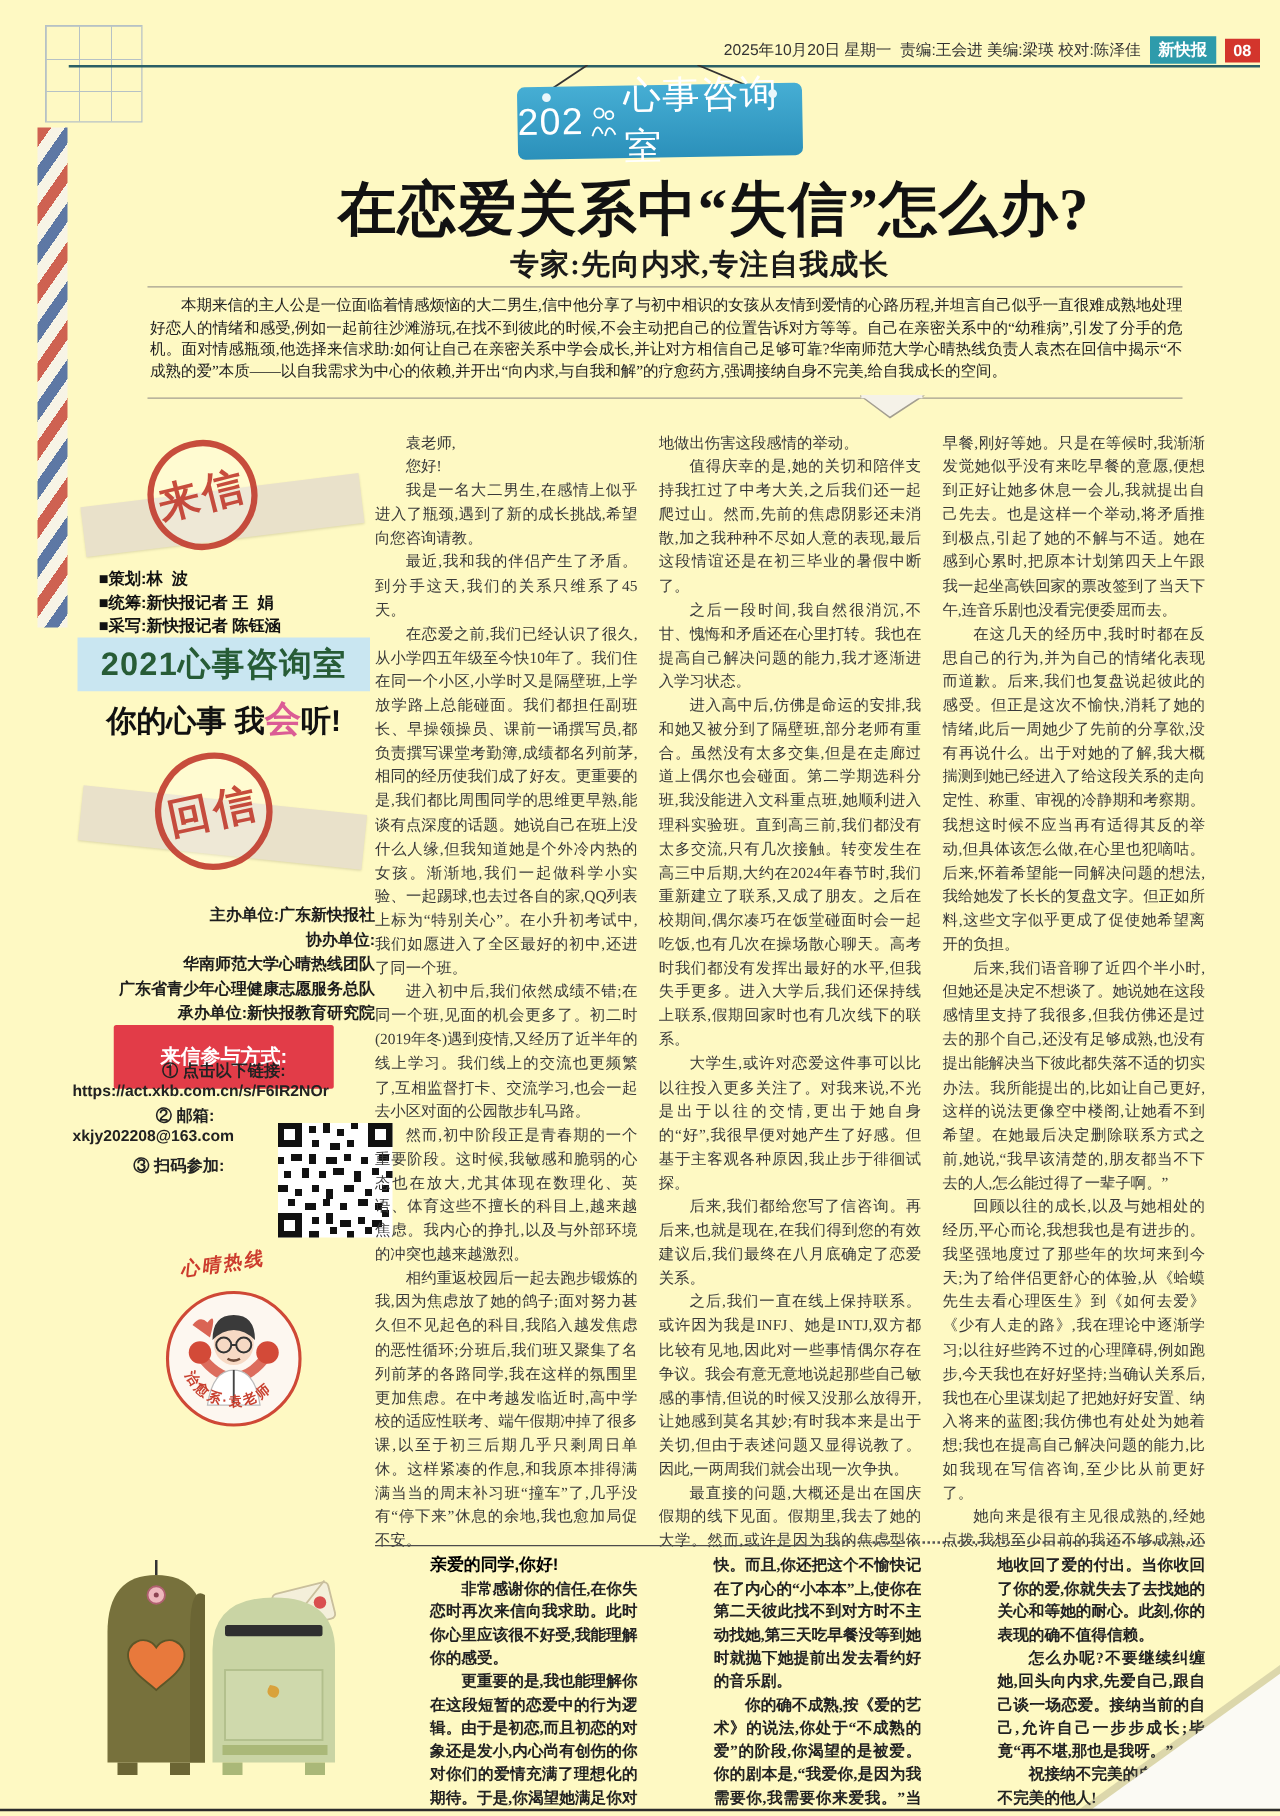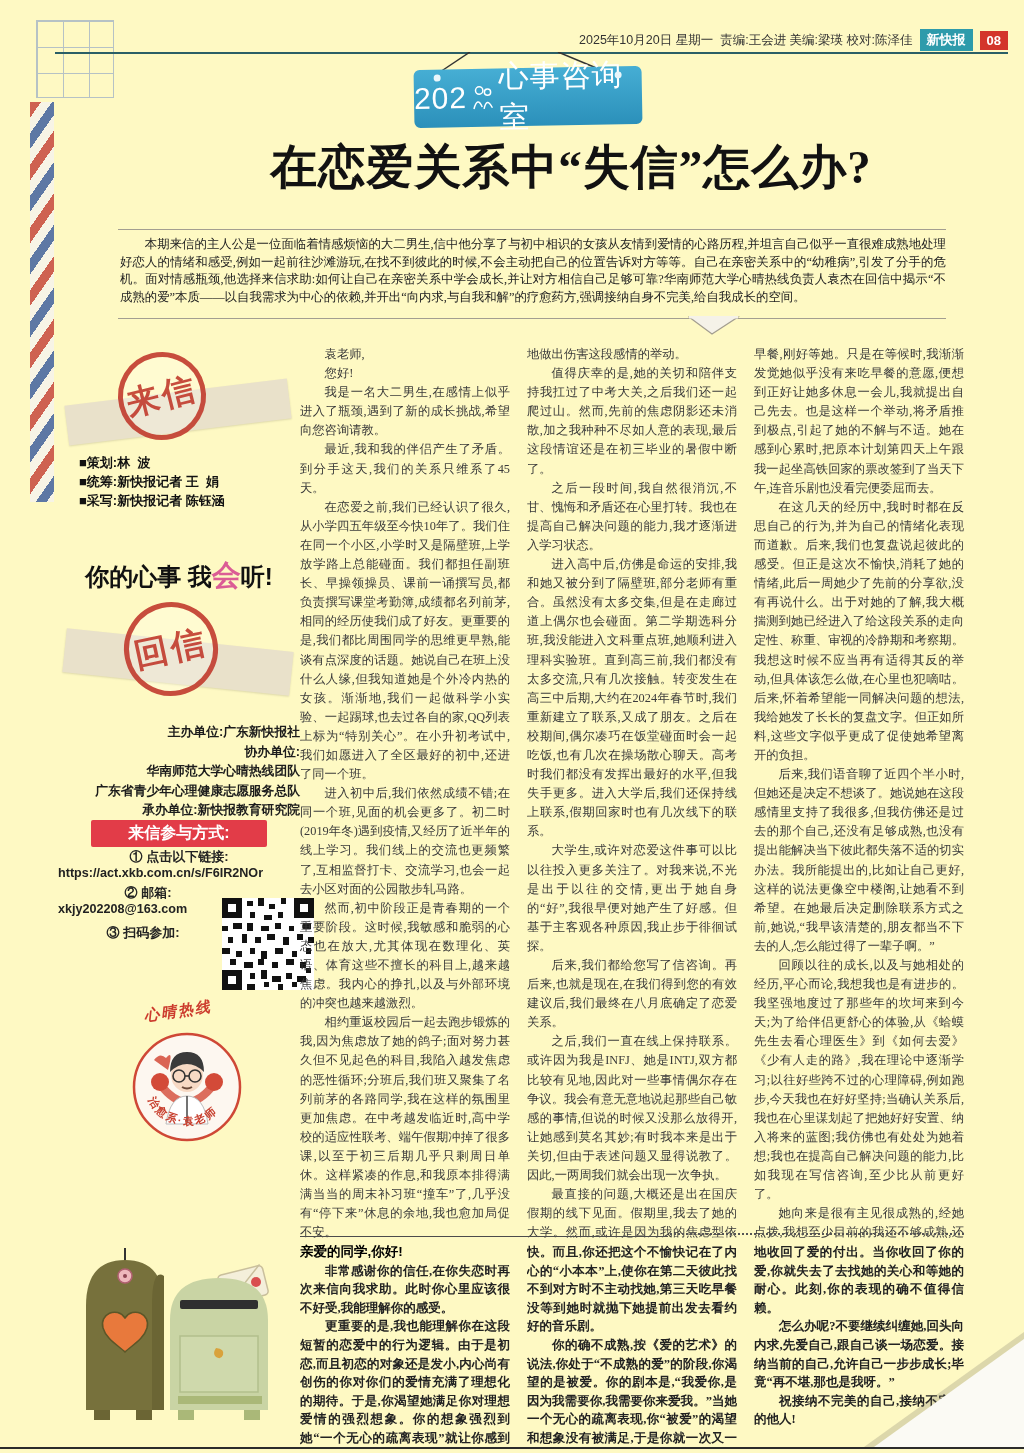--- a/index.html
+++ b/index.html
@@ -49,41 +49,41 @@
     display:flex; align-items:center; justify-content:center; font-weight:bold; opacity:.9;
     background:rgba(255,255,255,.25); }
   .credits { position:absolute; left:21px; top:103px; font-size:13px; font-weight:bold; color:#111; line-height:19px; white-space:pre; }
   .logo-band { position:absolute; left:4px; top:160px; width:234px; background:#c9e6f1; text-align:center; padding:4px 0;
     font-weight:800; font-size:26px; color:#275c36; letter-spacing:1px; }
   .slogan { position:absolute; left:0; top:206px; width:242px; text-align:center; font-size:24px; font-weight:bold; color:#111; }
   .slogan .hl { color:#db5c95; font-size:29px; }
   .orgs { position:absolute; left:0; top:372px; width:242px; text-align:right; font-size:12.8px; font-weight:bold;
     color:#1c1c1c; line-height:19.5px; }
   .pt-bar { position:absolute; left:33px; top:470px; width:176px; background:#e23c48; color:#fff; text-align:center;
-    font-size:16px; font-weight:bold; padding:3px 0; border-radius:2px; }
+    font-size:16px; font-weight:bold; padding:15px 0; border-radius:2px; }
   .pt-step { position:absolute; width:242px; text-align:center; font-size:13px; font-weight:bold; color:#222; }
   .pt-text { position:absolute; left:0; width:242px; font-size:12.6px; color:#222; font-weight:bold; text-align:left; }
   .qr { position:absolute; left:164px; top:548px; width:92px; height:92px; }
   .script-red { position:absolute; left:86px; top:652px; color:#cc3b2d; font-style:italic; font-weight:bold;
     font-size:15px; transform:rotate(-8deg); letter-spacing:2px; }
   .mascot { position:absolute; left:72px; top:680px; }
 
   
   .letter-cols { position:absolute; left:300px; top:345px; width:664px; height:893px; display:flex; gap:17px; overflow:hidden; }
   .col { flex:1; font-size:12.3px; line-height:19.1px; color:#3a3a3a; text-align:justify; overflow:hidden; }
   .col p { text-indent:2em; }
   .col.cont p:first-child { text-indent:0; }
 
   .sep-solid { position:absolute; left:300px; top:1236px; width:368px; height:1px; background:#4c4c4c; }
   .sep-dot { position:absolute; left:670px; top:1233px; width:294px; border-top:2px dotted #555; }
 
   
   .reply-cols { position:absolute; left:300px; top:1243px; width:664px; height:202px; display:flex; gap:17px; overflow:hidden; }
   .rcol { flex:1; font-size:12.5px; line-height:18.6px; color:#222; font-weight:600; text-align:justify; overflow:hidden; }
-  .rcol p { text-indent:2em; }
+  .rcol p { text-indent:2em;margin-left:44px; }
   .rcol.cont p:first-child { text-indent:0; }
   .greet { font-family:"Liberation Sans",sans-serif; font-weight:bold; font-size:13.5px; color:#000; text-indent:0 !important; }
   .signoff { text-align:right; font-weight:bold; text-indent:0 !important; padding-right:14px; }
 
   .mailbox { position:absolute; left:72px; top:1248px; }
 
   
   .curl-shadow { position:absolute; right:0; bottom:6px; width:0; height:0;
     border-left:160px solid transparent; border-bottom:115px solid rgba(120,115,100,.25); }
   .curl { position:absolute; right:0; bottom:6px; width:0; height:0;
@@ -116,37 +116,39 @@
     <span>202</span>
     <svg width="26" height="30" viewBox="0 0 26 30">
       <circle cx="9" cy="7" r="4" fill="none" stroke="#fff" stroke-width="1.6"></circle>
       <circle cx="18" cy="9" r="3.4" fill="none" stroke="#fff" stroke-width="1.6"></circle>
       <path d="M3,27 Q7,13 12,25 M14,27 Q17,14 23,26" fill="none" stroke="#fff" stroke-width="1.6"></path>
     </svg>
     <span>心事咨询室</span>
   </div>
 
   <div class="headline">在恋爱关系中“失信”怎么办?</div>
+  <div class="subhead">专家:先向内求,专注自我成长</div>
 
   <div class="intro-rule" style="top:229px"></div>
   <div class="intro">
     <p>本期来信的主人公是一位面临着情感烦恼的大二男生,信中他分享了与初中相识的女孩从友情到爱情的心路历程,并坦言自己似乎一直很难成熟地处理好恋人的情绪和感受,例如一起前往沙滩游玩,在找不到彼此的时候,不会主动把自己的位置告诉对方等等。自己在亲密关系中的“幼稚病”,引发了分手的危机。面对情感瓶颈,他选择来信求助:如何让自己在亲密关系中学会成长,并让对方相信自己足够可靠?华南师范大学心晴热线负责人袁杰在回信中揭示“不成熟的爱”本质——以自我需求为中心的依赖,并开出“向内求,与自我和解”的疗愈药方,强调接纳自身不完美,给自我成长的空间。</p>
   </div>
   <div class="intro-rule" style="top:318px"></div>
   <svg class="tail" width="52" height="22">
     <polygon points="1,1 24,18 50,1" fill="#f5f2e8" stroke="#a39e90" stroke-width="1.2"></polygon>
     <line x1="1" y1="1" x2="50" y2="1" stroke="#f5f2e8" stroke-width="3"></line>
   </svg>
 
   <div class="sidebar">
     <div class="strip" style="left:8px; top:42px; width:224px; height:40px; transform:rotate(-7deg)"></div>
     <div class="stamp" style="left:60px; top:2px; width:88px; height:88px; font-size:33px; letter-spacing:3px; transform:rotate(-14deg)">来信</div>
 
     <div class="credits"><div>■策划:林  波</div><div>■统筹:新快报记者 王  娟</div><div>■采写:新快报记者 陈钰涵</div></div>
 
+    <div class="logo-band">2021心事咨询室</div>
 
     <div class="slogan">
       <span>你的心事 我</span><span class="hl">会</span><span>听!</span>
     </div>
 
     <div class="strip" style="left:6px; top:290px; width:228px; height:44px; transform:rotate(6deg)"></div>
     <div class="stamp" style="left:66px; top:252px; width:94px; height:94px; font-size:34px; letter-spacing:3px; transform:rotate(-12deg)">回信</div>
 
     <div class="orgs">
         <div>主办单位:广东新快报社</div>

